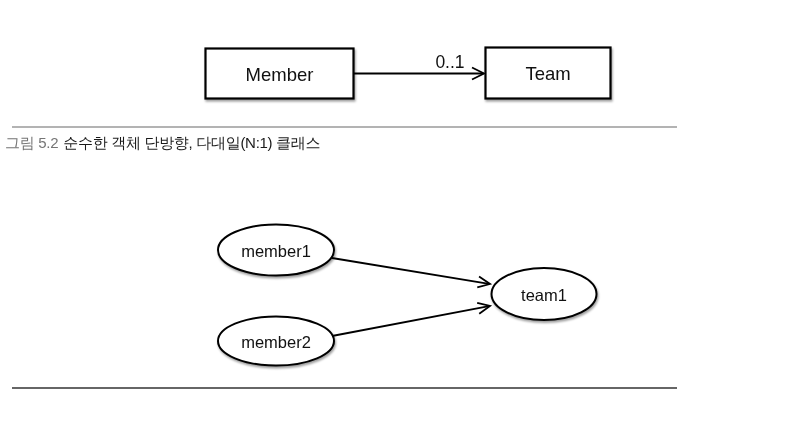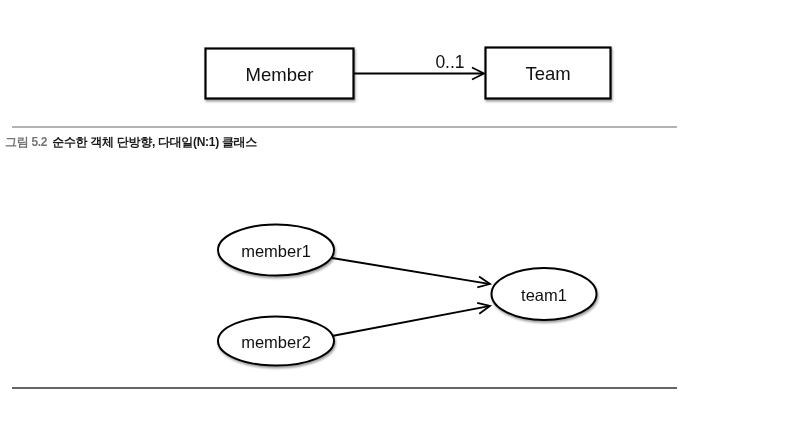--- a/index.html
+++ b/index.html
@@ -68,22 +68,22 @@
     left:12px;
     width:791px;
     height:2px;
   }
   #divider-top{top:126px;background:var(--divider-top);}
   #divider-bottom{top:387px;background:var(--divider-bottom);}
   .caption{
     position:absolute;
     left:5px;
     margin:0;
-    font-size:12px;
-    font-weight:bold;
+    font-size:15px;
+    font-weight:normal;
     letter-spacing:-0.3px;
     white-space:nowrap;
     color:var(--caption-text);
   }
   #caption-5-2{top:134px;}
   #caption-5-3{top:393px;}
   .cap-num{color:var(--caption-number);margin-right:5px;}
 </style>
 </head>
 <body>

